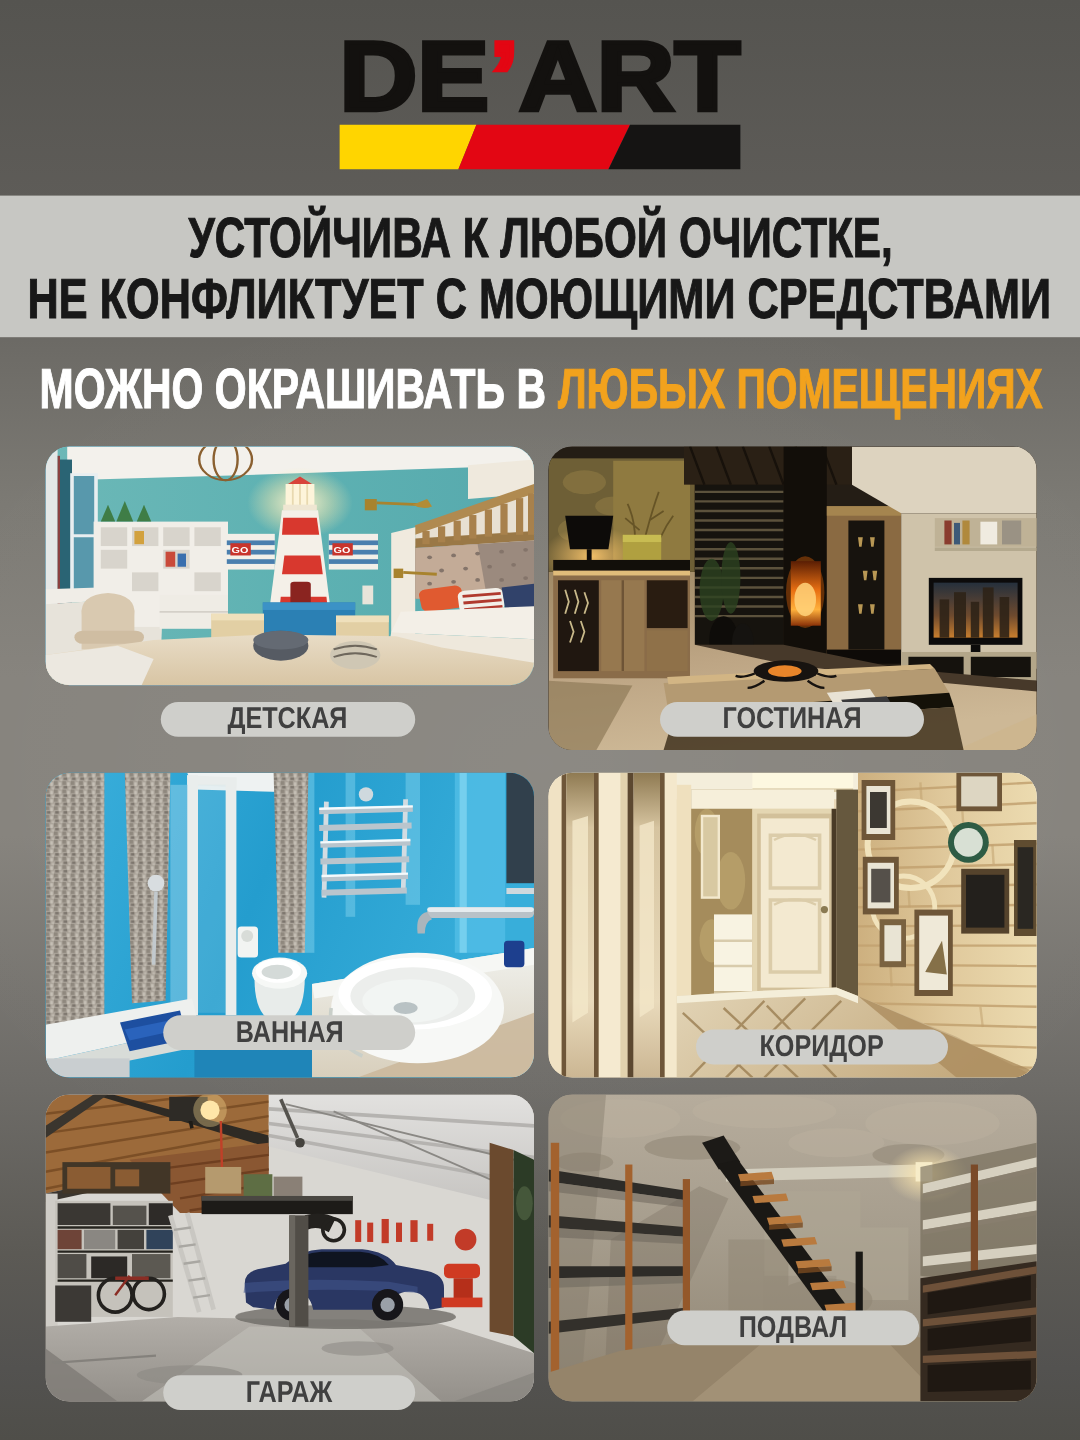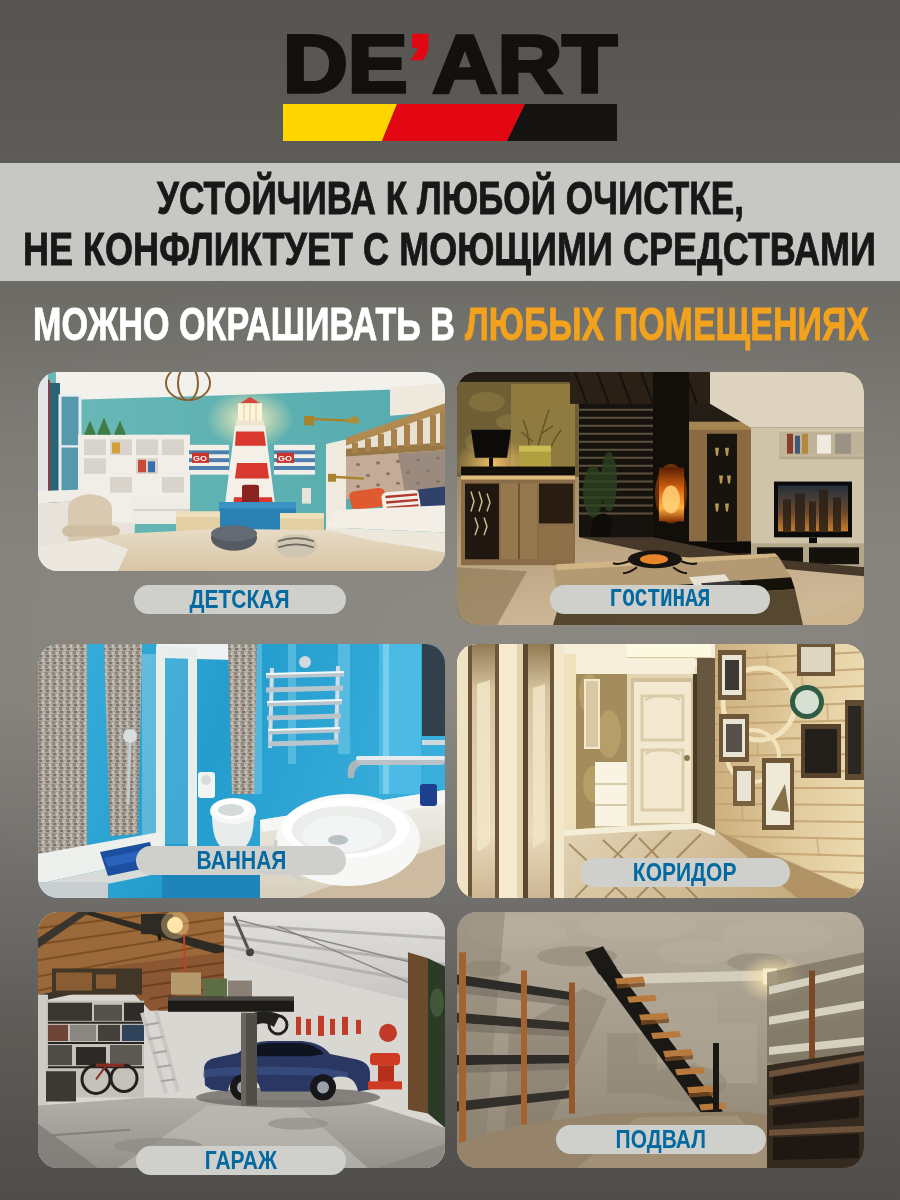--- a/index.html
+++ b/index.html
@@ -4,21 +4,21 @@
 <style>
   html,body{margin:0;padding:0;}
   body{width:900px;height:1200px;overflow:hidden;position:relative;
        font-family:"Liberation Sans",sans-serif;
        background:
          radial-gradient(ellipse 90% 50% at 50% 53%, rgba(255,255,255,0.05) 0%, rgba(255,255,255,0.0) 70%),
          linear-gradient(180deg, #555450 0%, #5e5c58 14%, #6e6c67 25%, #7c7a74 35%, #86837d 47%, #86837d 58%, #6e6c68 75%, #5c5a55 87%, #535250 95%, #4f4e49 100%);}
   .abs{position:absolute;}
   .tile{position:absolute;width:407px;height:254px;border-radius:20px;overflow:hidden;}
   .pill{position:absolute;height:29px;border-radius:15px;background:#cfcfcb;
-        color:#0369a1;font-weight:bold;font-size:25px;line-height:29px;text-align:center;}
+        color:#404040;font-weight:bold;font-size:25px;line-height:29px;text-align:center;}
   .pill span{display:inline-block;transform:scaleX(0.84);transform-origin:center;}
 </style>
 </head>
 <body>
 
 <div class="abs" style="left:0;top:163px;width:900px;height:118px;background:#c7c7c3;"></div>
 
 <svg class="abs" style="left:0;top:0;" width="900" height="360">
 
   <text x="283" y="92" font-family="Liberation Sans" font-weight="bold" font-size="82" fill="#13110f" stroke="#13110f" stroke-width="3.6" textLength="334" lengthAdjust="spacingAndGlyphs">DE<tspan fill="#e30613" stroke="#e30613">’</tspan>ART</text>
@@ -380,21 +380,21 @@
 
  <ellipse cx="198" cy="188" rx="27" ry="9" fill="#171310"></ellipse>
  <ellipse cx="197" cy="188" rx="14" ry="5" fill="#e8852a"></ellipse>
  <path d="M172,190 q-10,4 -16,2 M224,190 q10,4 16,2 M180,196 q-8,6 -14,6 M216,196 q8,6 14,6" stroke="#171310" stroke-width="2" fill="none"></path>
 
  <polygon points="232,206 268,203 274,212 238,216" fill="#e8e2d4"></polygon>
  <polygon points="244,212 282,209 288,219 250,223" fill="#3a3a3c"></polygon>
 </svg>
 </div>
 
-<div class="pill" style="left:550px;top:585px;width:220px;font-family:Liberation Mono, monospace;"><span>ГОСТИНАЯ</span></div>
+<div class="pill" style="left:550px;top:585px;width:220px;"><span>ГОСТИНАЯ</span></div>
 
 <div class="tile" style="left:38px;top:644px;background:#2da3cf;" id="t3">
 <svg width="100%" height="100%" viewBox="0 0 407 254" preserveAspectRatio="none" style="display:block">
  <defs>
   <linearGradient id="b_wall" x1="0" y1="0" x2="1" y2="0.25">
    <stop offset="0" stop-color="#3cb0dc"></stop>
           <stop offset="0.5" stop-color="#249dce"></stop>
           <stop offset="1" stop-color="#38aeda"></stop>
   </linearGradient>
   <pattern id="b_mosaic" width="7" height="7" patternUnits="userSpaceOnUse">
@@ -922,13 +922,13 @@
   <polygon points="312,216 407,212 407,218 312,222"></polygon>
  </g>
  <g fill="#1f1812">
   <polygon points="316,164 402,150 402,170 316,182"></polygon>
   <polygon points="316,194 402,184 402,204 316,212"></polygon>
   <polygon points="316,224 402,220 402,244 316,246"></polygon>
  </g>
 </svg>
 </div>
 
-<div class="pill" style="left:556px;top:1125px;width:210px;"><span>ПОДВАЛ</span></div>
+<div class="pill" style="left:556px;top:1092px;width:210px;"><span>ПОДВАЛ</span></div>
 
 </body></html>

